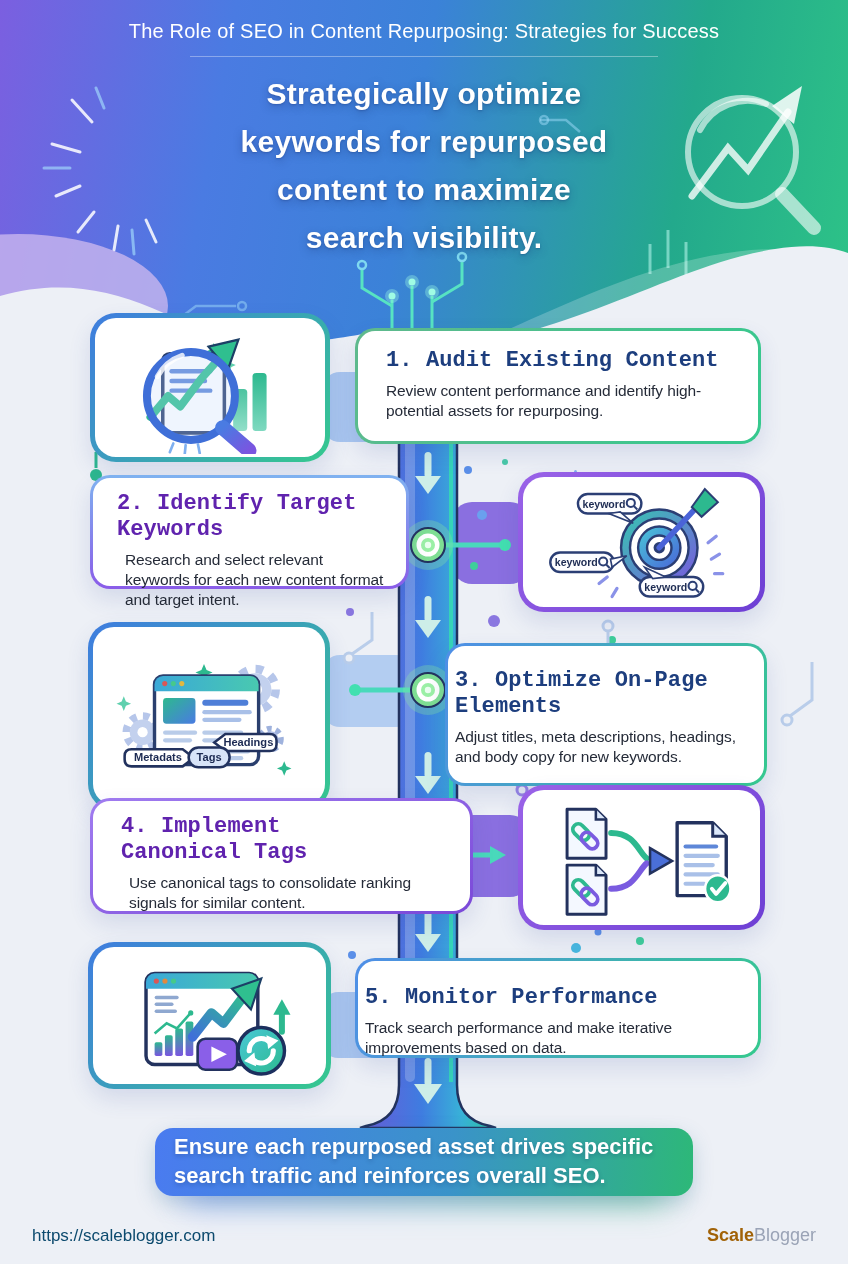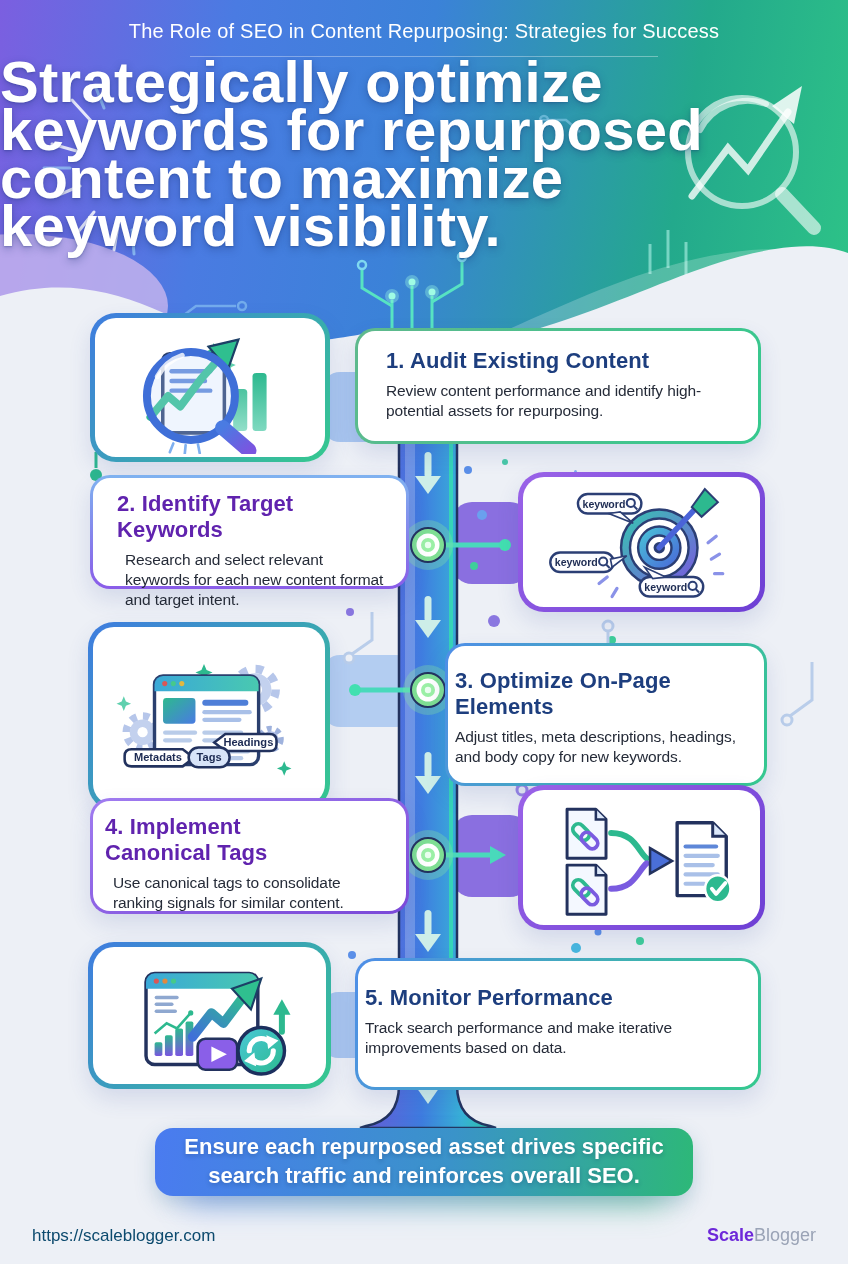--- a/index.html
+++ b/index.html
@@ -8,70 +8,70 @@
   
   .header{position:absolute;left:0;top:0;width:848px;height:360px;
     background:linear-gradient(100deg,#7b5fe0 0%,#4a7be2 26%,#3b82d8 48%,#23a98c 78%,#2ec487 100%);}
   .header-art{position:absolute;left:0;top:0;}
   .kicker{position:absolute;left:0;top:20px;width:100%;text-align:center;color:#fff;
     font-size:20px;letter-spacing:.2px;z-index:3;}
   .kicker span{white-space:pre-wrap;}
   .kicker .b{font-weight:normal;}
   .kicker-rule{position:absolute;left:190px;top:56px;width:468px;height:1px;
     background:rgba(255,255,255,.35);z-index:3;}
-  .headline{position:absolute;left:0;top:58px;width:100%;z-index:3;
-    color:#fff;font-weight:bold;font-size:58px;line-height:48px;letter-spacing:.3px;
+  .headline{position:absolute;left:0;top:70px;width:100%;text-align:center;z-index:3;
+    color:#fff;font-weight:bold;font-size:30px;line-height:48px;letter-spacing:.3px;
     text-shadow:0 3px 8px rgba(23,48,110,.35),0 1px 2px rgba(23,48,110,.3);}
 
   
   .spine{position:absolute;left:0;top:0;z-index:1;}
 
   
   .box{position:absolute;background:#fff;box-shadow:0 10px 22px rgba(60,80,160,.14);z-index:2;box-sizing:border-box;}
   .icon-box{border:5px solid transparent;border-radius:26px;
     background:linear-gradient(#fff,#fff) padding-box,linear-gradient(135deg,#3f7ce0,#35c98e) border-box;
     display:flex;align-items:center;justify-content:flex-start;}
   .icon-box.purple{background:linear-gradient(#fff,#fff) padding-box,linear-gradient(135deg,#9a63e8,#6d3fd4) border-box;}
   .text-box{border:3.5px solid transparent;border-radius:20px;padding:17px 16px 10px 28px;
     background:linear-gradient(#fff,#fff) padding-box,linear-gradient(120deg,#5fb98d,#35c98e) border-box;}
   .text-box.bd-blue-green{background:linear-gradient(#fff,#fff) padding-box,linear-gradient(115deg,#4f8ee8,#35c98e) border-box;padding-left:7px;}
   .text-box.bd-blue-purple{background:linear-gradient(#fff,#fff) padding-box,linear-gradient(180deg,#7fb2f0,#8a5ce8) border-box;}
   .text-box.bd-purple{background:linear-gradient(#fff,#fff) padding-box,linear-gradient(160deg,#a07cf0,#7a48d8) border-box;}
-  .step-title{margin:0;font-size:22px;font-weight:bold;color:#1d3e7e;letter-spacing:.1px;line-height:1.18;}
+  .step-title{margin:0;font-size:22px;font-weight:bold;color:#1d3e7e;letter-spacing:.1px;line-height:1.18;font-family:Liberation Mono, monospace;}
   .step-title.purple{color:#6023ae;}
   .step-body{margin:7px 0 0 0;font-size:15.5px;line-height:1.28;color:#252b38;letter-spacing:-.1px;}
 
   .s1-icon{left:90px;top:313px;width:240px;height:149px;}
   .s1-text{left:355px;top:328px;width:406px;height:116px;}
   .s2-text{left:90px;top:475px;width:319px;height:114px;padding-left:24px;padding-top:13px;}
   .s2-text .step-body{margin-left:8px;}
   .s2-icon{left:518px;top:472px;width:247px;height:140px;}
   .s3-icon{left:88px;top:622px;width:242px;height:188px;}
   .s3-text{left:445px;top:643px;width:322px;height:143px;padding:22px 12px 10px 22px;}
-  .s4-text{left:90px;top:798px;width:319px;height:116px;padding-left:12px;padding-top:13px;}
+  .s4-text{left:90px;top:798px;width:383px;height:116px;padding-left:28px;padding-top:13px;}
   .s4-text .step-title{max-width:200px;}
   .s4-text .step-body{margin-left:8px;}
   .s4-icon{left:518px;top:785px;width:247px;height:145px;}
   .s5-icon{left:88px;top:942px;width:243px;height:147px;}
-  .s5-text{left:355px;top:958px;width:406px;height:132px;padding-top:24px;}
+  .s5-text{left:355px;top:958px;width:406px;height:100px;padding-top:24px;}
 
   
   .banner-glow{position:absolute;left:185px;top:1152px;width:480px;height:52px;z-index:1;
     background:linear-gradient(90deg,#5a86f0,#35b97e);filter:blur(16px);opacity:.55;}
   .banner{position:absolute;left:155px;top:1128px;width:538px;height:68px;z-index:2;
     border-radius:18px;background:linear-gradient(95deg,#4a7bf0 0%,#3a93c9 55%,#2db878 100%);
-    display:flex;align-items:center;justify-content:center;text-align:center;
+    display:flex;align-items:center;justify-content:center;
     color:#fff;font-weight:bold;font-size:22px;line-height:1.3;
     text-shadow:0 2px 4px rgba(20,50,100,.3);box-shadow:0 8px 20px rgba(50,110,150,.25);}
   .banner-inner{max-width:500px;}
 
   
   .footer-url{position:absolute;left:32px;top:1226px;font-size:17px;color:#0c4a6e;z-index:2;}
   .footer-brand{position:absolute;right:32px;top:1225px;font-size:18px;color:#9aa3b6;z-index:2;}
-  .footer-brand .b{font-weight:bold;color:#6d28d9;}
+  .footer-brand .b{font-weight:bold;color:#a16207;}
 
   svg text{font-family:"Liberation Sans",sans-serif;}
 </style>
 </head>
 <body>
 
 <div class="poster">
 
   <svg class="spine" width="848" height="1264" viewBox="0 0 848 1264">
     <defs>
@@ -249,21 +249,21 @@
       <path d="M0,360 V296 C55,280 105,288 152,308 C205,331 252,346 305,342 C345,339 368,331 395,331 C425,331 445,340 478,339 C515,338 545,327 585,313 C655,288 712,259 775,249 C805,244 830,246 848,253 V360 Z" fill="#edf0f6"></path>
     </svg>
     <div class="kicker">
       <span>The Role of </span><span class="b">SEO</span><span> in </span><span class="b">Content Repurposing:</span><span> Strategies for Success</span>
     </div>
     <div class="kicker-rule"></div>
     <div class="headline">
       <div>Strategically optimize</div>
       <div>keywords for repurposed</div>
       <div>content to maximize</div>
-      <div>keyword visibility.</div>
+      <div>search visibility.</div>
     </div>
   </div>
 
   <div class="box icon-box s1-icon">
     <svg width="220" height="132" viewBox="0 0 240 150">
       <defs>
         <linearGradient id="gBar" x1="0" y1="1" x2="0" y2="0">
             <stop offset="0" stop-color="#7fd9c0"></stop>
             <stop offset="1" stop-color="#2db98f"></stop>
           </linearGradient>

